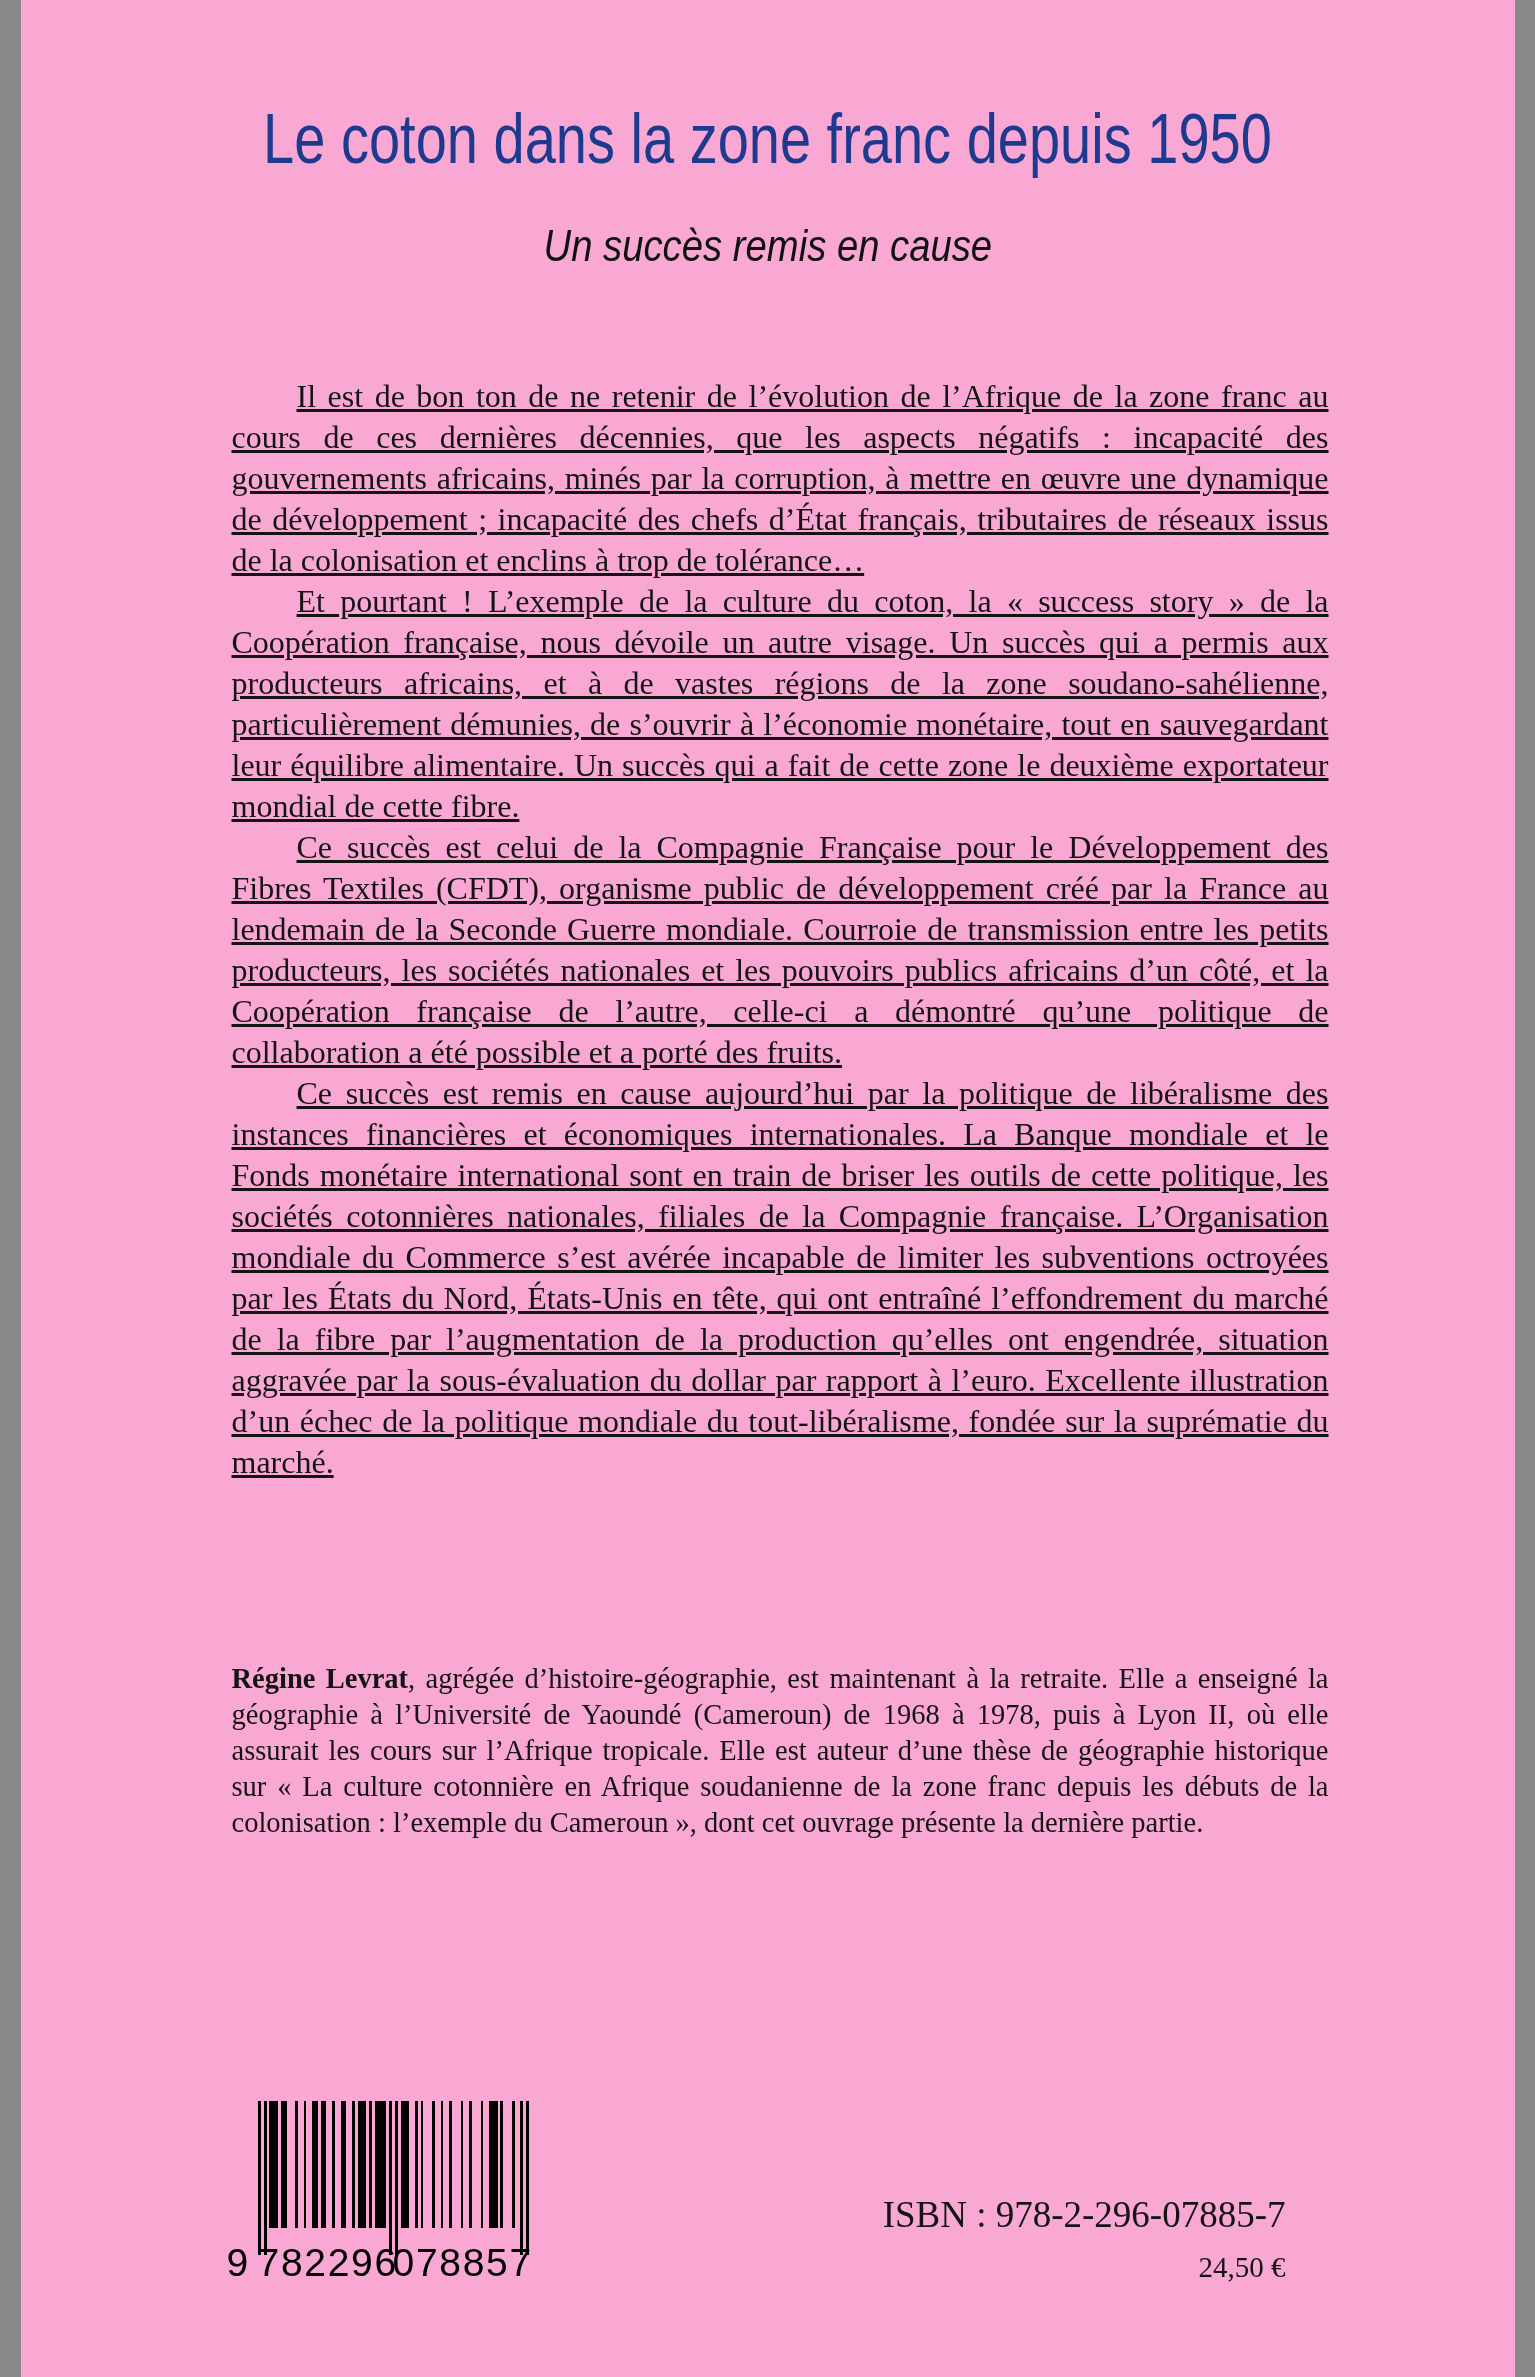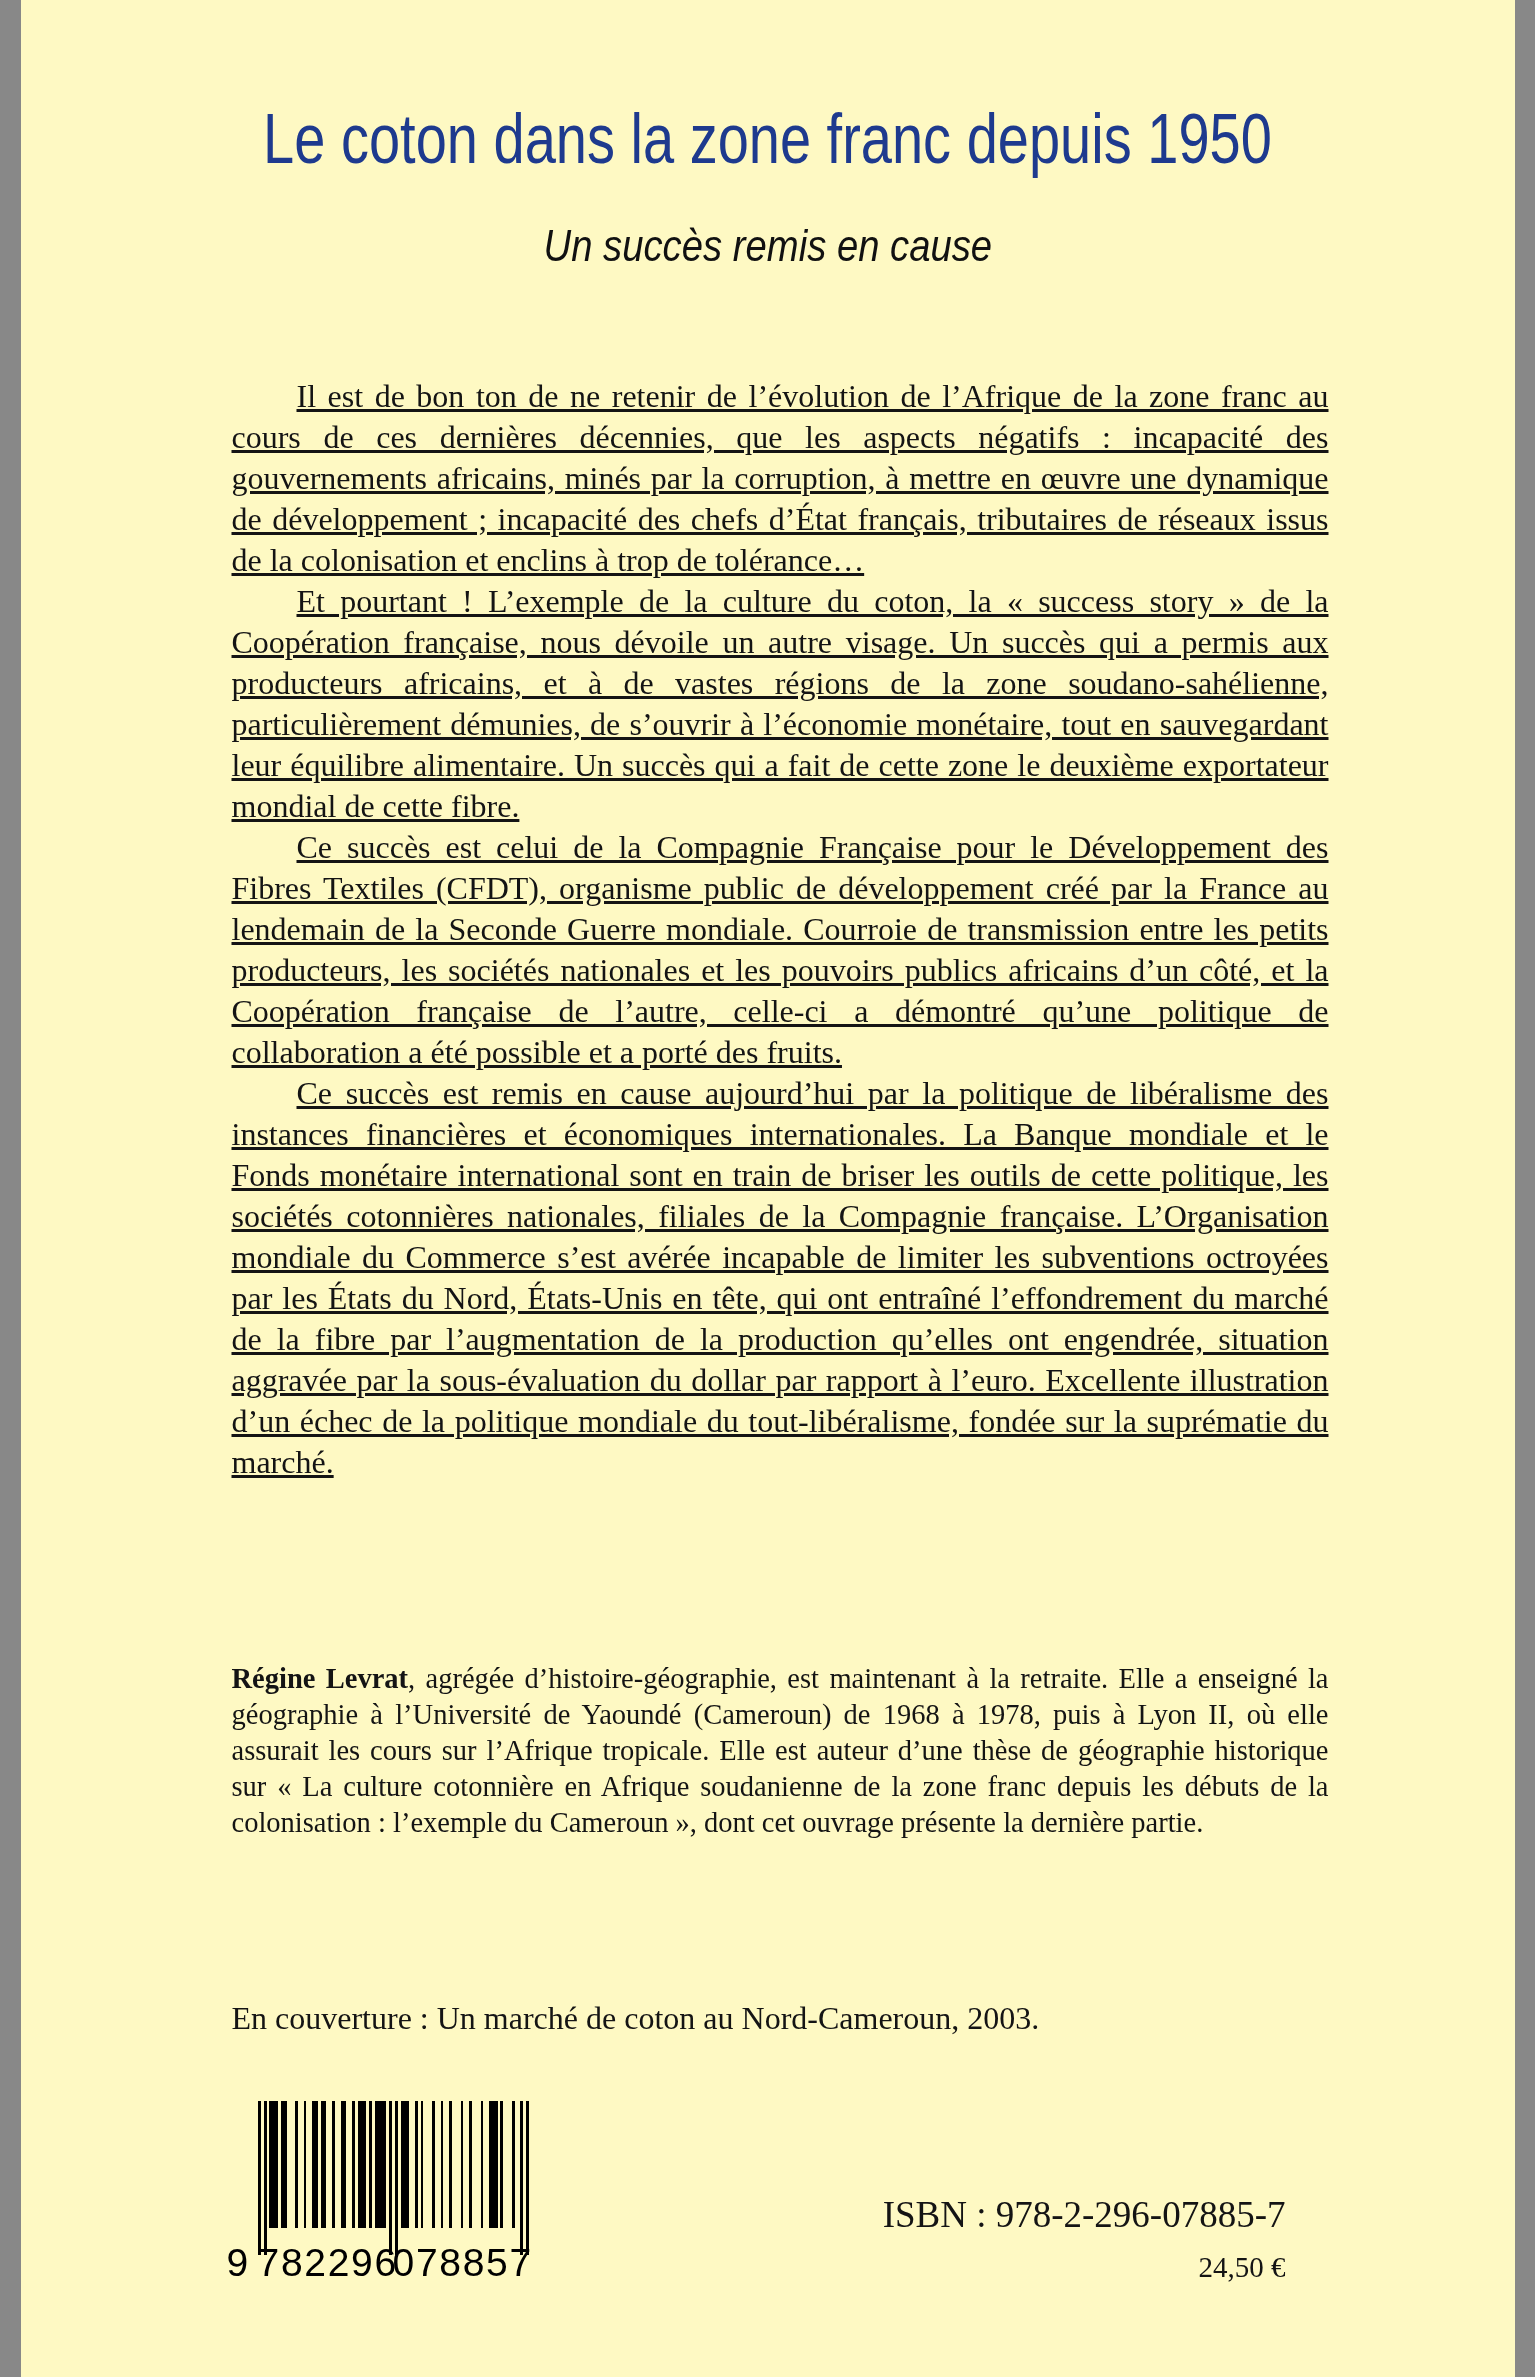--- a/index.html
+++ b/index.html
@@ -1,19 +1,19 @@
 <!DOCTYPE html>
 <html style="font-size:13.4px"><head>
 <meta charset="utf-8">
 <style>
   html,body{margin:0;padding:0;background:#888;}
   .page{
     position:relative;
     width:1494px;height:2377px;
-    background:#fef9c3;
+    background:#f9a8d4;
     overflow:hidden;
     font-family:"Liberation Serif", serif;
     color:#141414;
     margin:0 auto;
   }
   .title-wrap{
     position:absolute;top:104px;left:0;width:100%;
     text-align:center;line-height:1;
     font-family:"Liberation Sans", sans-serif;
   }
@@ -88,21 +88,20 @@
 
   <div class="body-block">
     <p>Il est de bon ton de ne retenir de l’évolution de l’Afrique de la zone franc au cours de ces dernières décennies, que les aspects négatifs : incapacité des gouvernements africains, minés par la corruption, à mettre en œuvre une dynamique de développement ; incapacité des chefs d’État français, tributaires de réseaux issus de la colonisation et enclins à trop de tolérance…</p>
     <p>Et pourtant ! L’exemple de la culture du coton, la « success story » de la Coopération française, nous dévoile un autre visage. Un succès qui a permis aux producteurs africains, et à de vastes régions de la zone soudano-sahélienne, particulièrement démunies, de s’ouvrir à l’économie monétaire, tout en sauvegardant leur équilibre alimentaire. Un succès qui a fait de cette zone le deuxième exportateur mondial de cette fibre.</p>
     <p>Ce succès est celui de la Compagnie Française pour le Développement des Fibres Textiles (CFDT), organisme public de développement créé par la France au lendemain de la Seconde Guerre mondiale. Courroie de transmission entre les petits producteurs, les sociétés nationales et les pouvoirs publics africains d’un côté, et la Coopération française de l’autre, celle-ci a démontré qu’une politique de collaboration a été possible et a porté des fruits.</p>
     <p>Ce succès est remis en cause aujourd’hui par la politique de libéralisme des instances financières et économiques internationales. La Banque mondiale et le Fonds monétaire international sont en train de briser les outils de cette politique, les sociétés cotonnières nationales, filiales de la Compagnie française. L’Organisation mondiale du Commerce s’est avérée incapable de limiter les subventions octroyées par les États du Nord, États-Unis en tête, qui ont entraîné l’effondrement du marché de la fibre par l’augmentation de la production qu’elles ont engendrée, situation aggravée par la sous-évaluation du dollar par rapport à l’euro. Excellente illustration d’un échec de la politique mondiale du tout-libéralisme, fondée sur la suprématie du marché.</p>
   </div>
 
   <p class="bio-block"><span class="bio-name">Régine Levrat</span><span>, agrégée d’histoire-géographie, est maintenant à la retraite. Elle a enseigné la géographie à l’Université de Yaoundé (Cameroun) de 1968 à 1978, puis à Lyon II, où elle assurait les cours sur l’Afrique tropicale. Elle est auteur d’une thèse de géographie historique sur « La culture cotonnière en Afrique soudanienne de la zone franc depuis les débuts de la colonisation : l’exemple du Cameroun », dont cet ouvrage présente la dernière partie.</span></p>
 
-  <div class="cover-note">En couverture : Un marché de coton au Nord-Cameroun, 2003.</div>
 
   <div class="barcode">
     <svg id="barcode-svg" width="271" height="154" viewBox="0 0 95 92" preserveAspectRatio="none" shape-rendering="crispEdges">
         <rect x="0" y="0" width="1" height="92" fill="#000"></rect>
         <rect x="2" y="0" width="1" height="92" fill="#000"></rect>
         <rect x="4" y="0" width="1" height="76" fill="#000"></rect>
         <rect x="5" y="0" width="1" height="76" fill="#000"></rect>
         <rect x="6" y="0" width="1" height="76" fill="#000"></rect>
         <rect x="8" y="0" width="1" height="76" fill="#000"></rect>
         <rect x="9" y="0" width="1" height="76" fill="#000"></rect>

